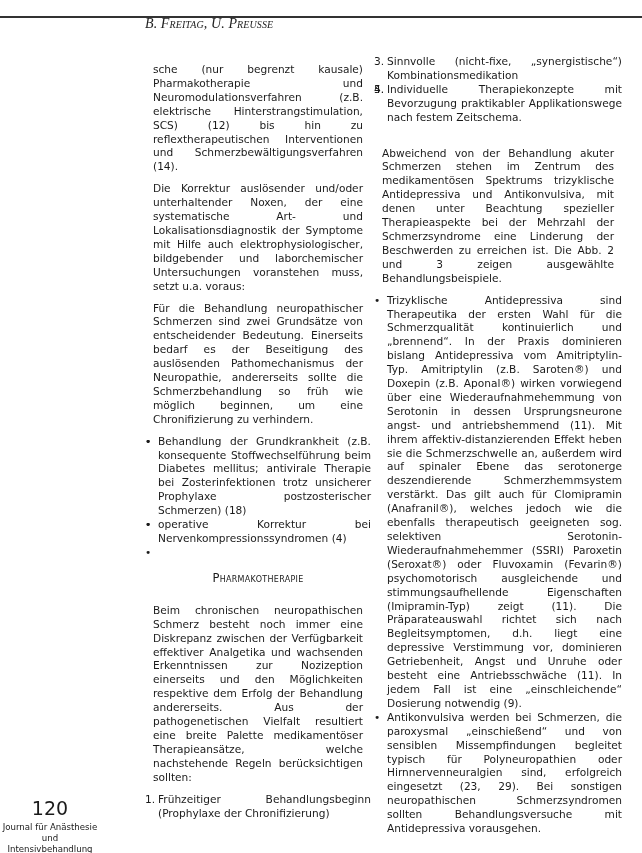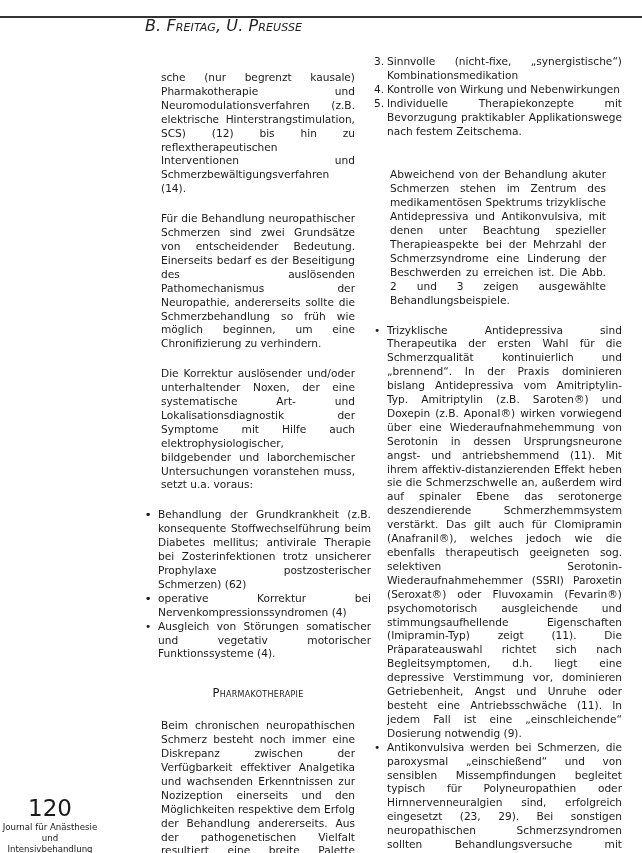--- a/index.html
+++ b/index.html
@@ -1,67 +1,67 @@
 <!DOCTYPE html>
 <html><head>
 <meta charset="utf-8">
 <style>
   html, body { margin:0; padding:0; background:#ffffff; }
   body { width:642px; height:853px; position:relative; overflow:hidden;
          font-family:"DejaVu Sans", "Liberation Sans", sans-serif; color:#1a1a1a; }
-  .header { position:absolute; left:145px; top:16px; font-size:16px; font-style:italic;
-            letter-spacing:0.1px; color:#222; }
+  .header { position:absolute; left:145px; top:16px; font-size:14px; font-style:italic;
+            letter-spacing:0.1px; color:#222;font-family:Liberation Serif, serif; }
   .header .sc { font-variant:small-caps; }
   .rule { position:absolute; left:0; top:16px; width:642px; height:2px; background:#333; }
   .col { position:absolute; top:55px; font-size:10.6px; line-height:13.9px;
          text-align:justify; hyphens:manual; }
   .col.left { left:145px; width:226px; }
   .col.right { left:374px; width:248px; }
-  p { margin:16px; }
+  p { margin:8px; }
   ul, ol { margin:0; padding:0; list-style:none; }
   li { position:relative; padding-left:13px; }
   li .marker { position:absolute; left:0; top:0; }
   .gap { height:14px; }
   .heading { text-align:center; font-variant:small-caps; font-size:11.5px;
              letter-spacing:0.3px; margin:26px 0 18px 0; }
   .footer { position:absolute; left:0; top:797px; width:100px; text-align:center; }
-  .page-num { font-size:23px; line-height:22px; margin-bottom:3px; }
+  .page-num { font-size:19px; line-height:22px; margin-bottom:3px; }
   .journal { font-size:8.6px; line-height:11px; }
 </style>
 </head>
 <body>
 
 <div class="header">
   <span class="sc">B. Freitag, U. Preusse</span>
 </div>
 <div class="rule"></div>
 
 <div class="col left">
   <p>sche (nur begrenzt kausale) Pharmakotherapie und Neuromodulationsverfahren (z.B. elektrische Hinterstrangstimulation, SCS) (12) bis hin zu reflextherapeutischen Interventionen und Schmerzbewältigungsverfahren (14).</p>
+  <p>Die Korrektur auslösender und/oder unterhaltender Noxen, der eine systematische Art- und Lokalisationsdiagnostik der Symptome mit Hilfe auch elektrophysiologischer, bildgebender und laborchemischer Untersuchungen voranstehen muss, setzt u.a. voraus:</p>
   <p>Für die Behandlung neuropathischer Schmerzen sind zwei Grundsätze von entscheidender Bedeutung. Einerseits bedarf es der Beseitigung des auslösenden Pathomechanismus der Neuropathie, andererseits sollte die Schmerzbehandlung so früh wie möglich beginnen, um eine Chronifizierung zu verhindern.</p>
-  <p>Die Korrektur auslösender und/oder unterhaltender Noxen, der eine systematische Art- und Lokalisationsdiagnostik der Symptome mit Hilfe auch elektrophysiologischer, bildgebender und laborchemischer Untersuchungen voranstehen muss, setzt u.a. voraus:</p>
   <ul>
     <li><span class="marker">•</span></li>
-    <li><span class="marker">•</span><span>Behandlung der Grundkrankheit (z.B. konsequente Stoffwechselführung beim Diabetes mellitus; antivirale Therapie bei Zosterinfektionen trotz unsicherer Prophylaxe postzosterischer Schmerzen) (62)</span></li>
+    <li><span class="marker">•</span><span>Behandlung der Grundkrankheit (z.B. konsequente Stoffwechselführung beim Diabetes mellitus; antivirale Therapie bei Zosterinfektionen trotz unsicherer Prophylaxe postzosterischer Schmerzen) (18)</span></li>
     <li><span class="marker">•</span></li>
     <li><span class="marker">•</span><span>operative Korrektur bei Nervenkompressionssyndromen (4)</span></li>
-    <li><span class="marker">•</span><span>Ausgleich von Störungen somatischer und vegetativ motorischer Funktionssysteme (4).</span></li>
+    <li><span class="marker">•</span></li>
   </ul>
   <div class="heading">Pharmakotherapie</div>
   <p>Beim chronischen neuropathischen Schmerz besteht noch immer eine Diskrepanz zwischen der Verfügbarkeit effektiver Analgetika und wachsenden Erkenntnissen zur Nozizeption einerseits und den Möglichkeiten respektive dem Erfolg der Behandlung andererseits. Aus der pathogenetischen Vielfalt resultiert eine breite Palette medikamentöser Therapieansätze, welche nachstehende Regeln berücksichtigen sollten:</p>
   <ol>
     <li><span class="marker">1.</span><span>Frühzeitiger Behandlungsbeginn (Prophylaxe der Chronifizierung)</span></li>
 
   </ol>
 </div>
 
 <div class="col right">
   <ol>
     <li><span class="marker">3.</span><span>Sinnvolle (nicht-fixe, „synergistische“) Kombinationsmedikation</span></li>
-    <li><span class="marker">4.</span><span>Kontrolle von Wirkung und Nebenwirkungen</span></li>
+    <li><span class="marker">4.</span></li>
     <li><span class="marker">5.</span><span>Individuelle Therapiekonzepte mit Bevorzugung praktikabler Applikationswege nach festem Zeitschema.</span></li>
   </ol>
   <div class="gap"></div>
   <p>Abweichend von der Behandlung akuter Schmerzen stehen im Zentrum des medikamentösen Spektrums trizyklische Antidepressiva und Antikonvulsiva, mit denen unter Beachtung spezieller Therapieaspekte bei der Mehrzahl der Schmerzsyndrome eine Linderung der Beschwerden zu erreichen ist. Die Abb. 2 und 3 zeigen ausgewählte Behandlungsbeispiele.</p>
   <ul>
     <li><span class="marker">•</span><span>Trizyklische Antidepressiva sind Therapeutika der ersten Wahl für die Schmerzqualität kontinuierlich und „brennend“. In der Praxis dominieren bislang Antidepressiva vom Amitriptylin-Typ. Amitriptylin (z.B. Saroten®) und Doxepin (z.B. Aponal®) wirken vorwiegend über eine Wiederaufnahmehemmung von Serotonin in dessen Ursprungsneurone angst- und antriebshemmend (11). Mit ihrem affektiv-distanzierenden Effekt heben sie die Schmerzschwelle an, außerdem wird auf spinaler Ebene das serotonerge deszendierende Schmerzhemmsystem verstärkt. Das gilt auch für Clomipramin (Anafranil®), welches jedoch wie die ebenfalls therapeutisch geeigneten sog. selektiven Serotonin-Wiederaufnahmehemmer (SSRI) Paroxetin (Seroxat®) oder Fluvoxamin (Fevarin®) psychomotorisch ausgleichende und stimmungsaufhellende Eigenschaften (Imipramin-Typ) zeigt (11). Die Präparateauswahl richtet sich nach Begleitsymptomen, d.h. liegt eine depressive Verstimmung vor, dominieren Getriebenheit, Angst und Unruhe oder besteht eine Antriebsschwäche (11). In jedem Fall ist eine „einschleichende“ Dosierung notwendig (9).</span></li>
     <li><span class="marker">•</span><span>Antikonvulsiva werden bei Schmerzen, die paroxysmal „einschießend“ und von sensiblen Missempfindungen begleitet typisch für Polyneuropathien oder Hirnnervenneuralgien sind, erfolgreich eingesetzt (23, 29). Bei sonstigen neuropathischen Schmerzsyndromen sollten Behandlungsversuche mit Antidepressiva vorausgehen.</span></li>
   </ul>
 </div>
 

